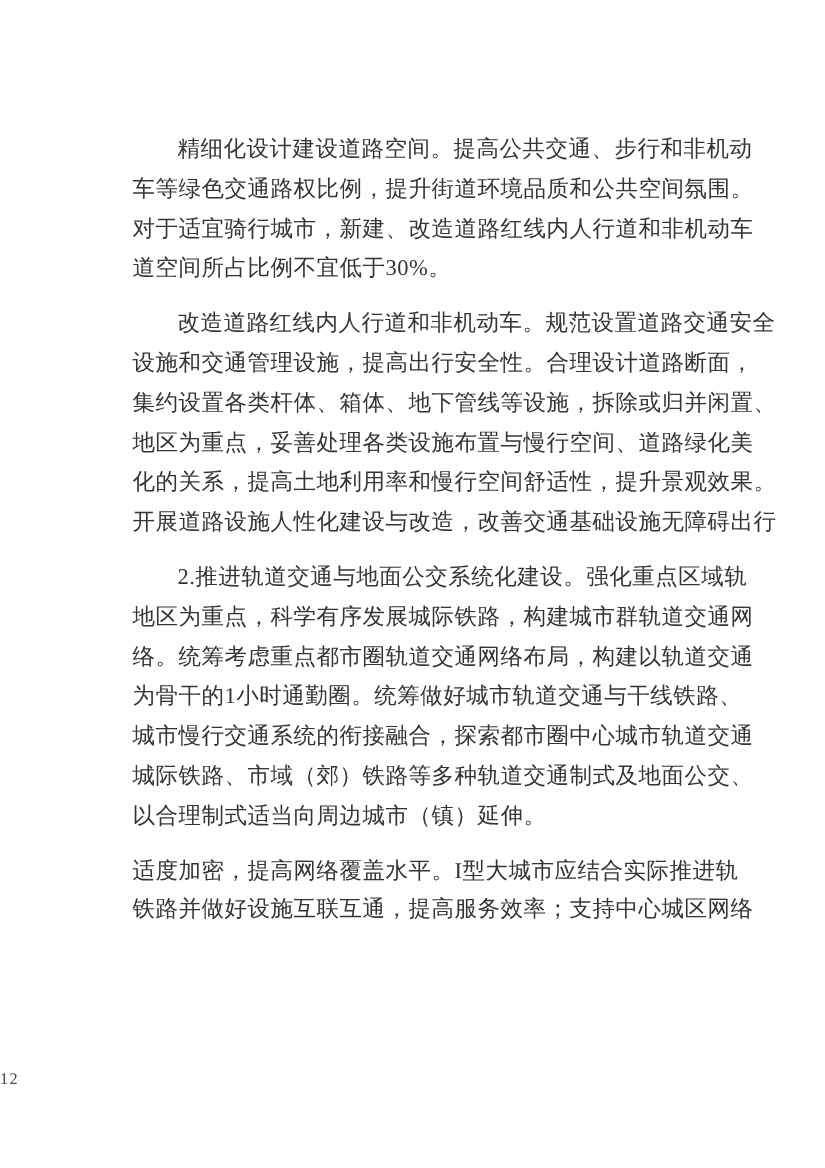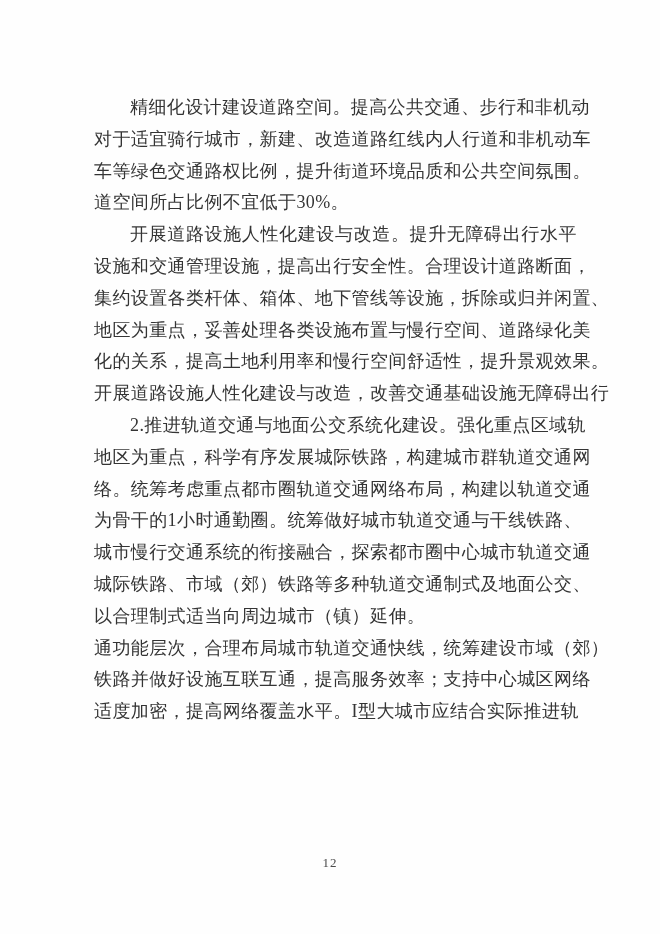--- a/index.html
+++ b/index.html
@@ -16,21 +16,21 @@
     height: 934px;
     background: #fefefe;
     color: #343434;
   }
   .text-column {
     position: absolute;
     left: 94px;
     top: 92px;
     width: 483px;
   }
-  .paragraph { margin: 0; }
+  .paragraph { margin: 12px; }
   .line {
     font-size: 18px;
     line-height: 31.8px;
     height: 31.8px;
     color: #343434;
     text-align: justify;
     text-align-last: justify;
     text-justify: inter-character;
     white-space: nowrap;
     letter-spacing: 0.4px;
@@ -38,54 +38,52 @@
   .line.firstline { text-indent: 2em; }
   .line.lastline {
     text-align-last: left;
     text-align: left;
   }
   .page-number {
     position: absolute;
     left: 0;
     top: 855px;
     width: 660px;
-    text-align: center;
     font-size: 13px;
     color: #4a4a4a;
     letter-spacing: 1px;
   }
 </style>
 </head>
 <body>
 
 <div class="page">
   <div class="text-column">
       <div class="paragraph">
         <div class="line firstline">精细化设计建设道路空间。提高公共交通、步行和非机动</div>
+        <div class="line">车等绿色交通路权比例，提升街道环境品质和公共空间氛围。</div>
         <div class="line">对于适宜骑行城市，新建、改造道路红线内人行道和非机动车</div>
-        <div class="line">车等绿色交通路权比例，提升街道环境品质和公共空间氛围。</div>
         <div class="line lastline">道空间所占比例不宜低于30%。</div>
       </div>
       <div class="paragraph">
-        <div class="line firstline">开展道路设施人性化建设与改造。提升无障碍出行水平</div>
+        <div class="line firstline">改造道路红线内人行道和非机动车。规范设置道路交通安全</div>
         <div class="line">设施和交通管理设施，提高出行安全性。合理设计道路断面，</div>
         <div class="line">集约设置各类杆体、箱体、地下管线等设施，拆除或归并闲置、</div>
         <div class="line">地区为重点，妥善处理各类设施布置与慢行空间、道路绿化美</div>
         <div class="line">化的关系，提高土地利用率和慢行空间舒适性，提升景观效果。</div>
         <div class="line">开展道路设施人性化建设与改造，改善交通基础设施无障碍出行</div>
       </div>
       <div class="paragraph">
         <div class="line firstline">2.推进轨道交通与地面公交系统化建设。强化重点区域轨</div>
         <div class="line">地区为重点，科学有序发展城际铁路，构建城市群轨道交通网</div>
         <div class="line">络。统筹考虑重点都市圈轨道交通网络布局，构建以轨道交通</div>
         <div class="line">为骨干的1小时通勤圈。统筹做好城市轨道交通与干线铁路、</div>
         <div class="line">城市慢行交通系统的衔接融合，探索都市圈中心城市轨道交通</div>
         <div class="line">城际铁路、市域（郊）铁路等多种轨道交通制式及地面公交、</div>
         <div class="line lastline">以合理制式适当向周边城市（镇）延伸。</div>
       </div>
       <div class="paragraph">
-        <div class="line">通功能层次，合理布局城市轨道交通快线，统筹建设市域（郊）</div>
+        <div class="line">适度加密，提高网络覆盖水平。I型大城市应结合实际推进轨</div>
         <div class="line">铁路并做好设施互联互通，提高服务效率；支持中心城区网络</div>
-        <div class="line">适度加密，提高网络覆盖水平。I型大城市应结合实际推进轨</div>
       </div>
     </div>
   <div class="page-number">12</div>
 </div>
 
 </body></html>

